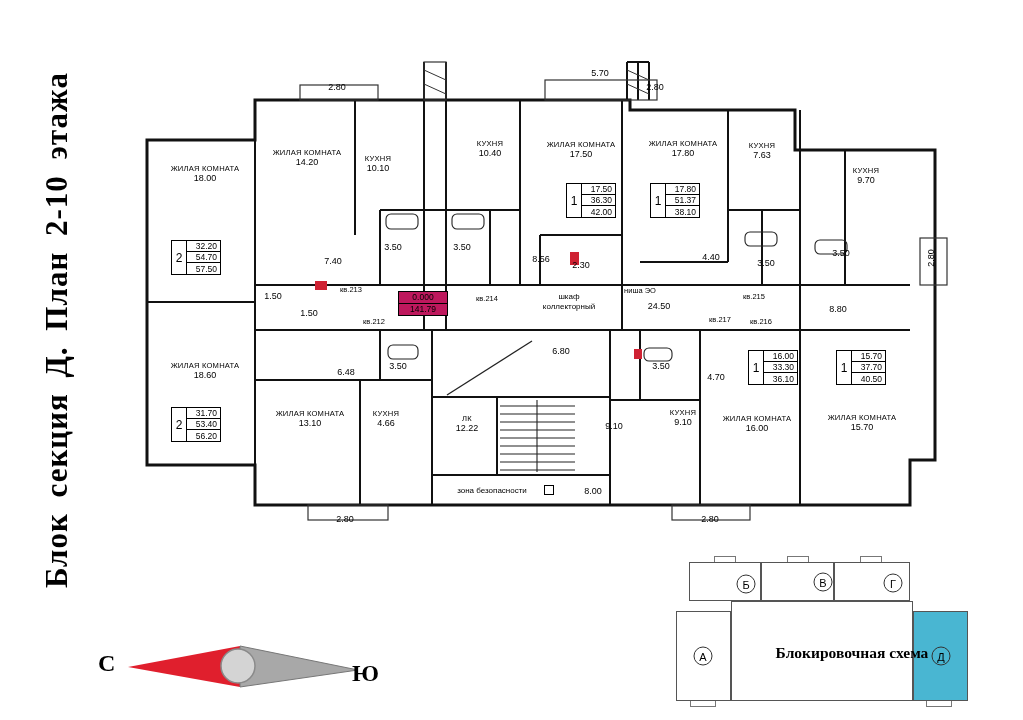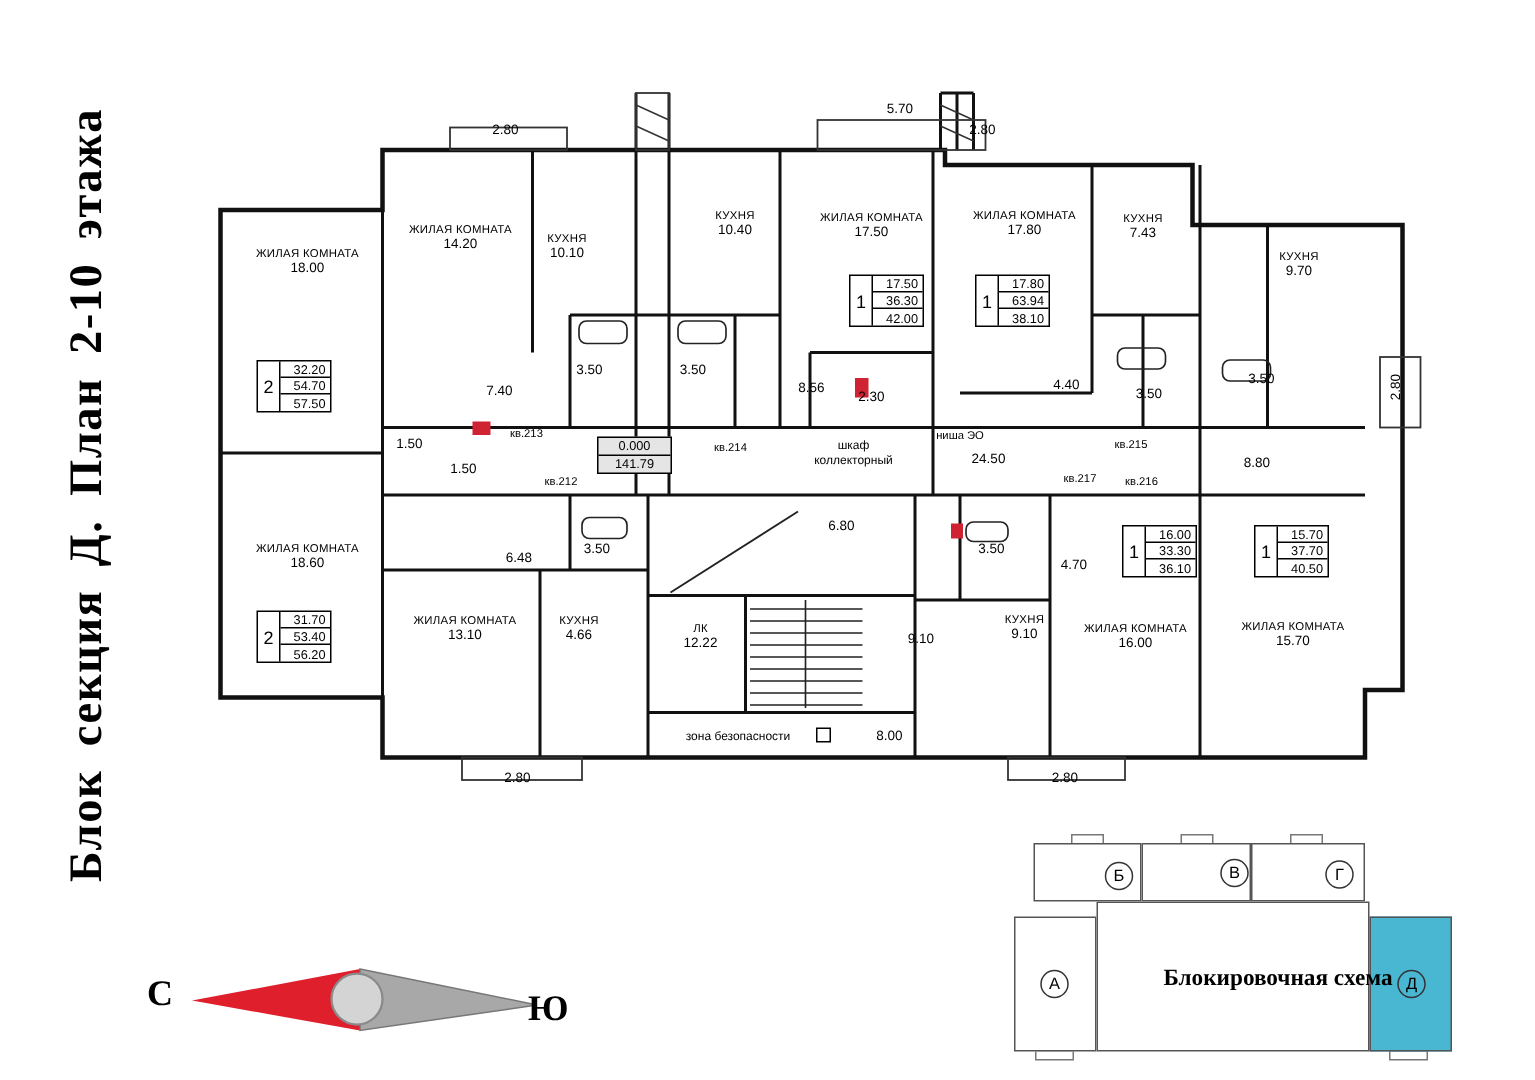--- a/index.html
+++ b/index.html
@@ -15,21 +15,21 @@
   .kv{font-size:7.5px}
   .ann{font-size:8px}
   .main-title{position:absolute;left:57px;top:330px;transform:translate(-50%,-50%) rotate(-90deg);
     font-family:"Liberation Serif",serif;font-weight:bold;font-size:31px;white-space:nowrap;
     word-spacing:7px;letter-spacing:1px}
   .apt-table{position:absolute;display:flex;border:1.5px solid #000;background:#fff;font-size:8.5px;line-height:10px}
   .apt-table .rc{width:15px;display:flex;align-items:center;justify-content:center;border-right:1px solid #000;font-size:12px}
   .apt-table .vals{display:flex;flex-direction:column;width:33px}
   .apt-table .vals div{padding:0 3px;border-bottom:1px solid #000;height:11px;display:flex;align-items:center;justify-content:flex-end}
   .apt-table .vals div:last-child{border-bottom:none}
-  .elev{position:absolute;left:398px;top:291px;width:50px;border:1px solid #000;background:#e5e5e5;font-size:8.5px;text-align:center;line-height:11px}
+  .elev{position:absolute;left:398px;top:291px;width:50px;border:1px solid #000;background:#be185d;font-size:8.5px;text-align:center;line-height:11px}
   .elev .top{border-bottom:1px solid #000}
   .sq-icon{position:absolute;left:544px;top:485px;width:10px;height:10px;border:1.2px solid #000;background:#fff}
   .compass-letter{position:absolute;font-family:"Liberation Serif",serif;font-weight:bold;font-size:24px}
   .bs-box{position:absolute;border:1.2px solid #555;background:#fff}
   .bs-tab{position:absolute;border:1px solid #777;background:#fff}
   .bs-circle{position:absolute;width:19px;height:19px;border:1px solid #333;border-radius:50%;
     display:flex;align-items:center;justify-content:center;font-size:11px;transform:translate(-50%,-50%);background:#fff}
   .bs-circle.on-color{background:transparent}
   .bs-title{font-family:"Liberation Serif",serif;font-weight:bold;font-size:15.5px}
 </style>
@@ -119,21 +119,21 @@
 <div class="c room" style="left:581px;top:150px">
   <div class="nm">ЖИЛАЯ КОМНАТА</div>
   <div class="ar">17.50</div>
 </div>
 <div class="c room" style="left:683px;top:149px">
   <div class="nm">ЖИЛАЯ КОМНАТА</div>
   <div class="ar">17.80</div>
 </div>
 <div class="c room" style="left:762px;top:151px">
   <div class="nm">КУХНЯ</div>
-  <div class="ar">7.43</div>
+  <div class="ar">7.63</div>
 </div>
 <div class="c room" style="left:866px;top:176px">
   <div class="nm">КУХНЯ</div>
   <div class="ar">9.70</div>
 </div>
 <div class="c room" style="left:205px;top:371px">
   <div class="nm">ЖИЛАЯ КОМНАТА</div>
   <div class="ar">18.60</div>
 </div>
 <div class="c room" style="left:310px;top:419px">
@@ -174,21 +174,21 @@
   <div class="vals">
     <div>17.50</div>
     <div>36.30</div>
     <div>42.00</div>
   </div>
 </div>
 <div class="apt-table" style="left:650px;top:183px">
   <div class="rc">1</div>
   <div class="vals">
     <div>17.80</div>
-    <div>63.94</div>
+    <div>51.37</div>
     <div>38.10</div>
   </div>
 </div>
 <div class="apt-table" style="left:171px;top:407px">
   <div class="rc">2</div>
   <div class="vals">
     <div>31.70</div>
     <div>53.40</div>
     <div>56.20</div>
   </div>

